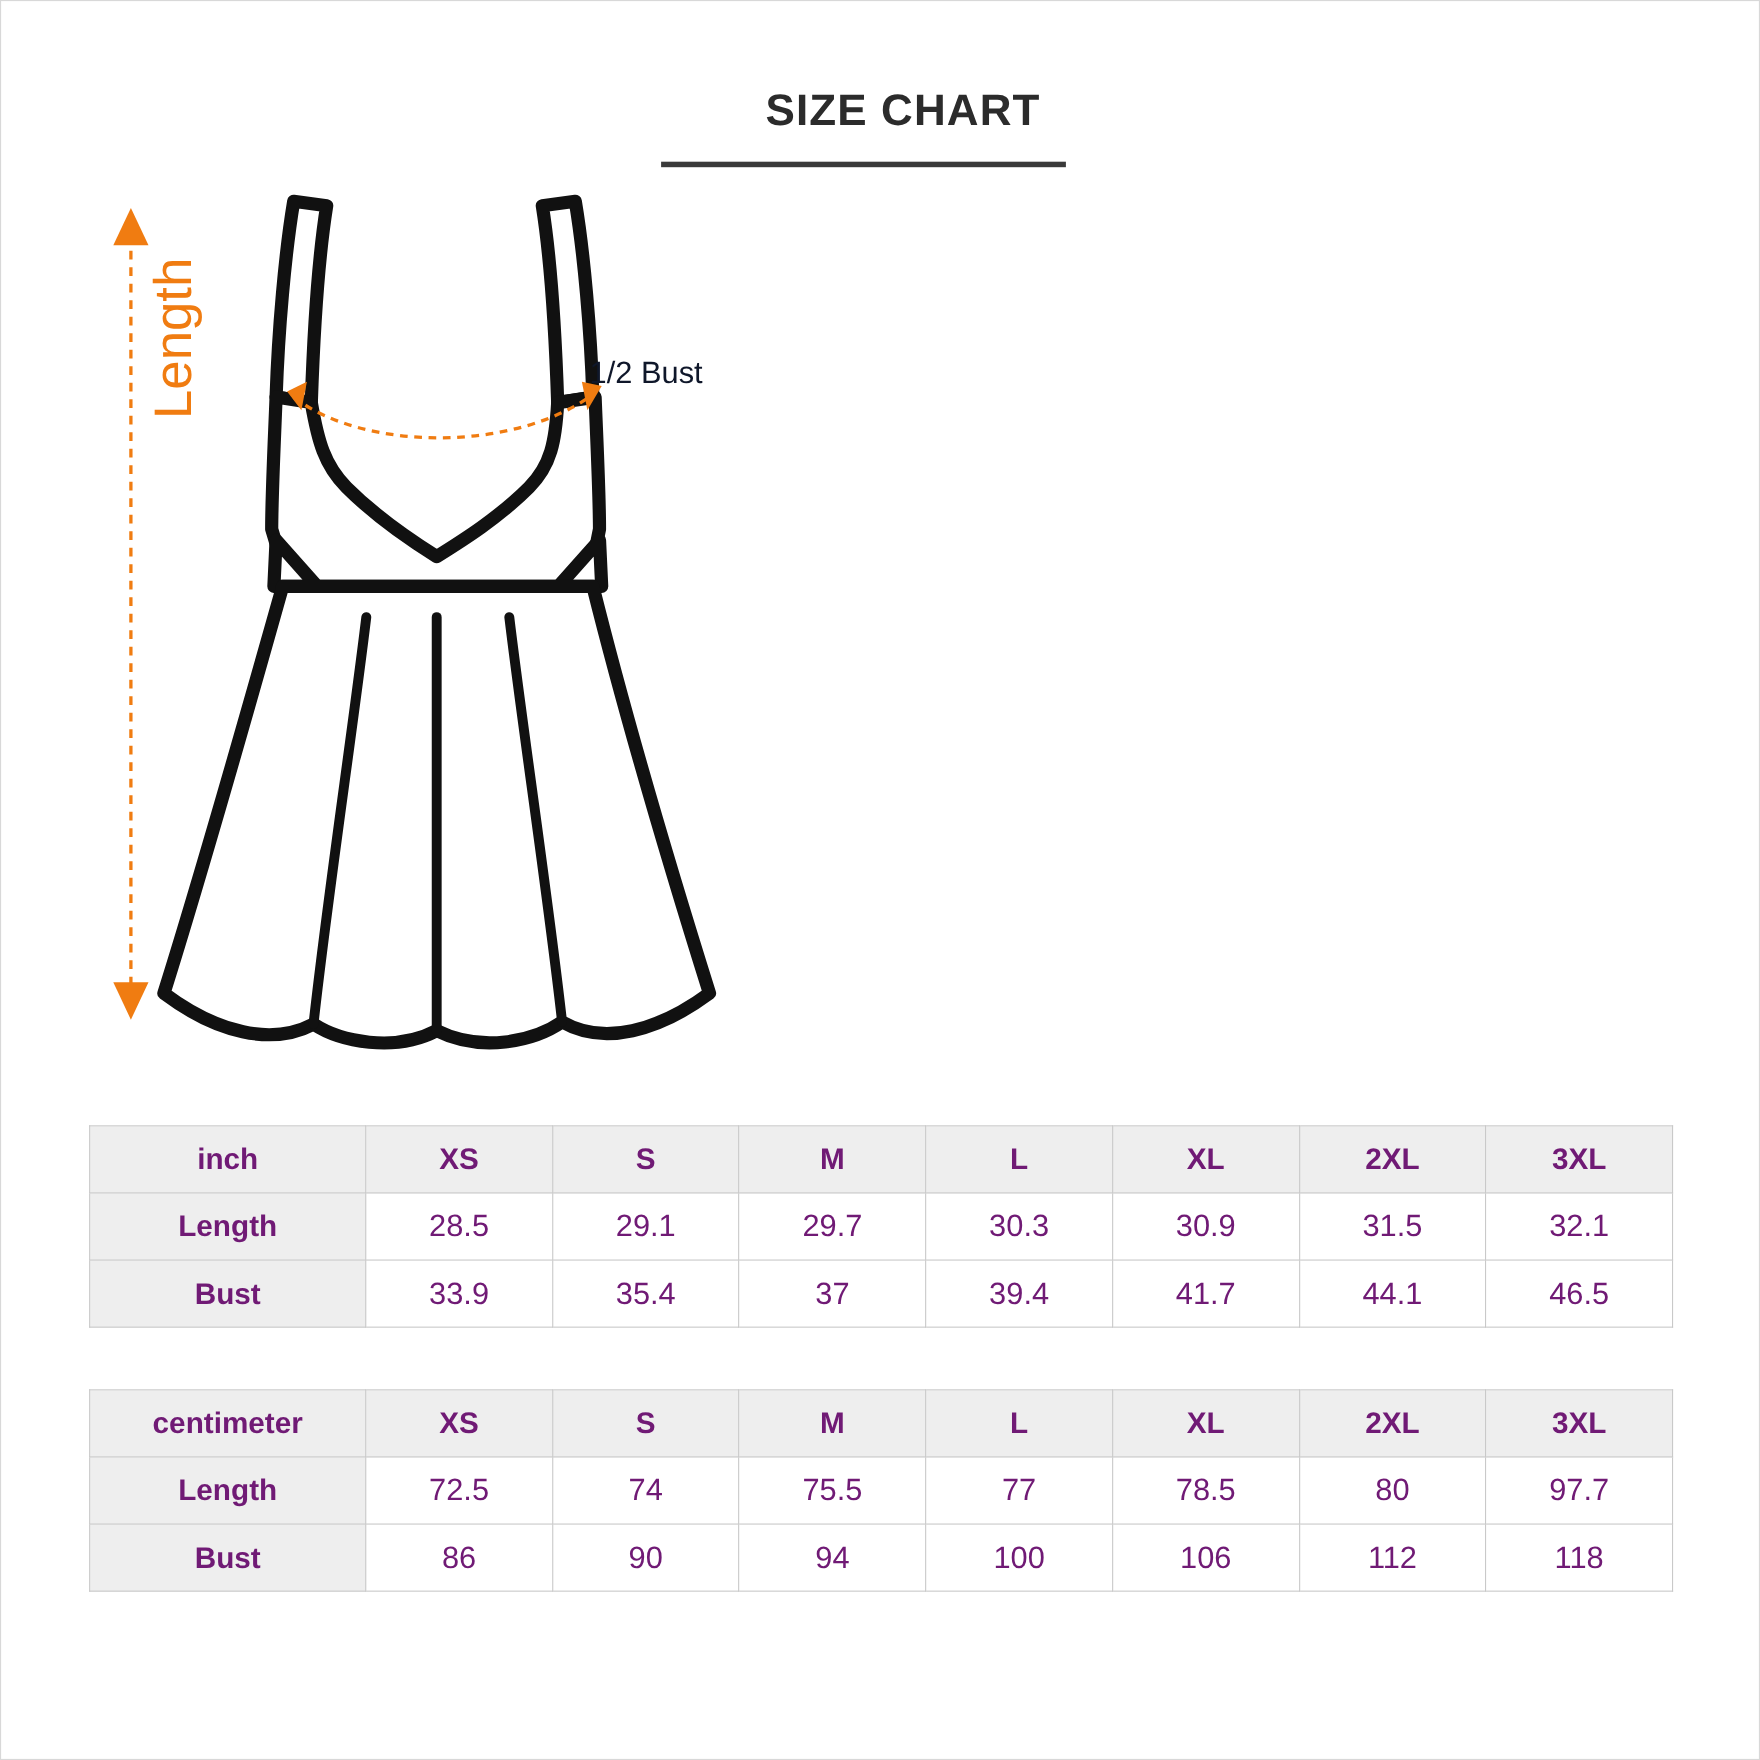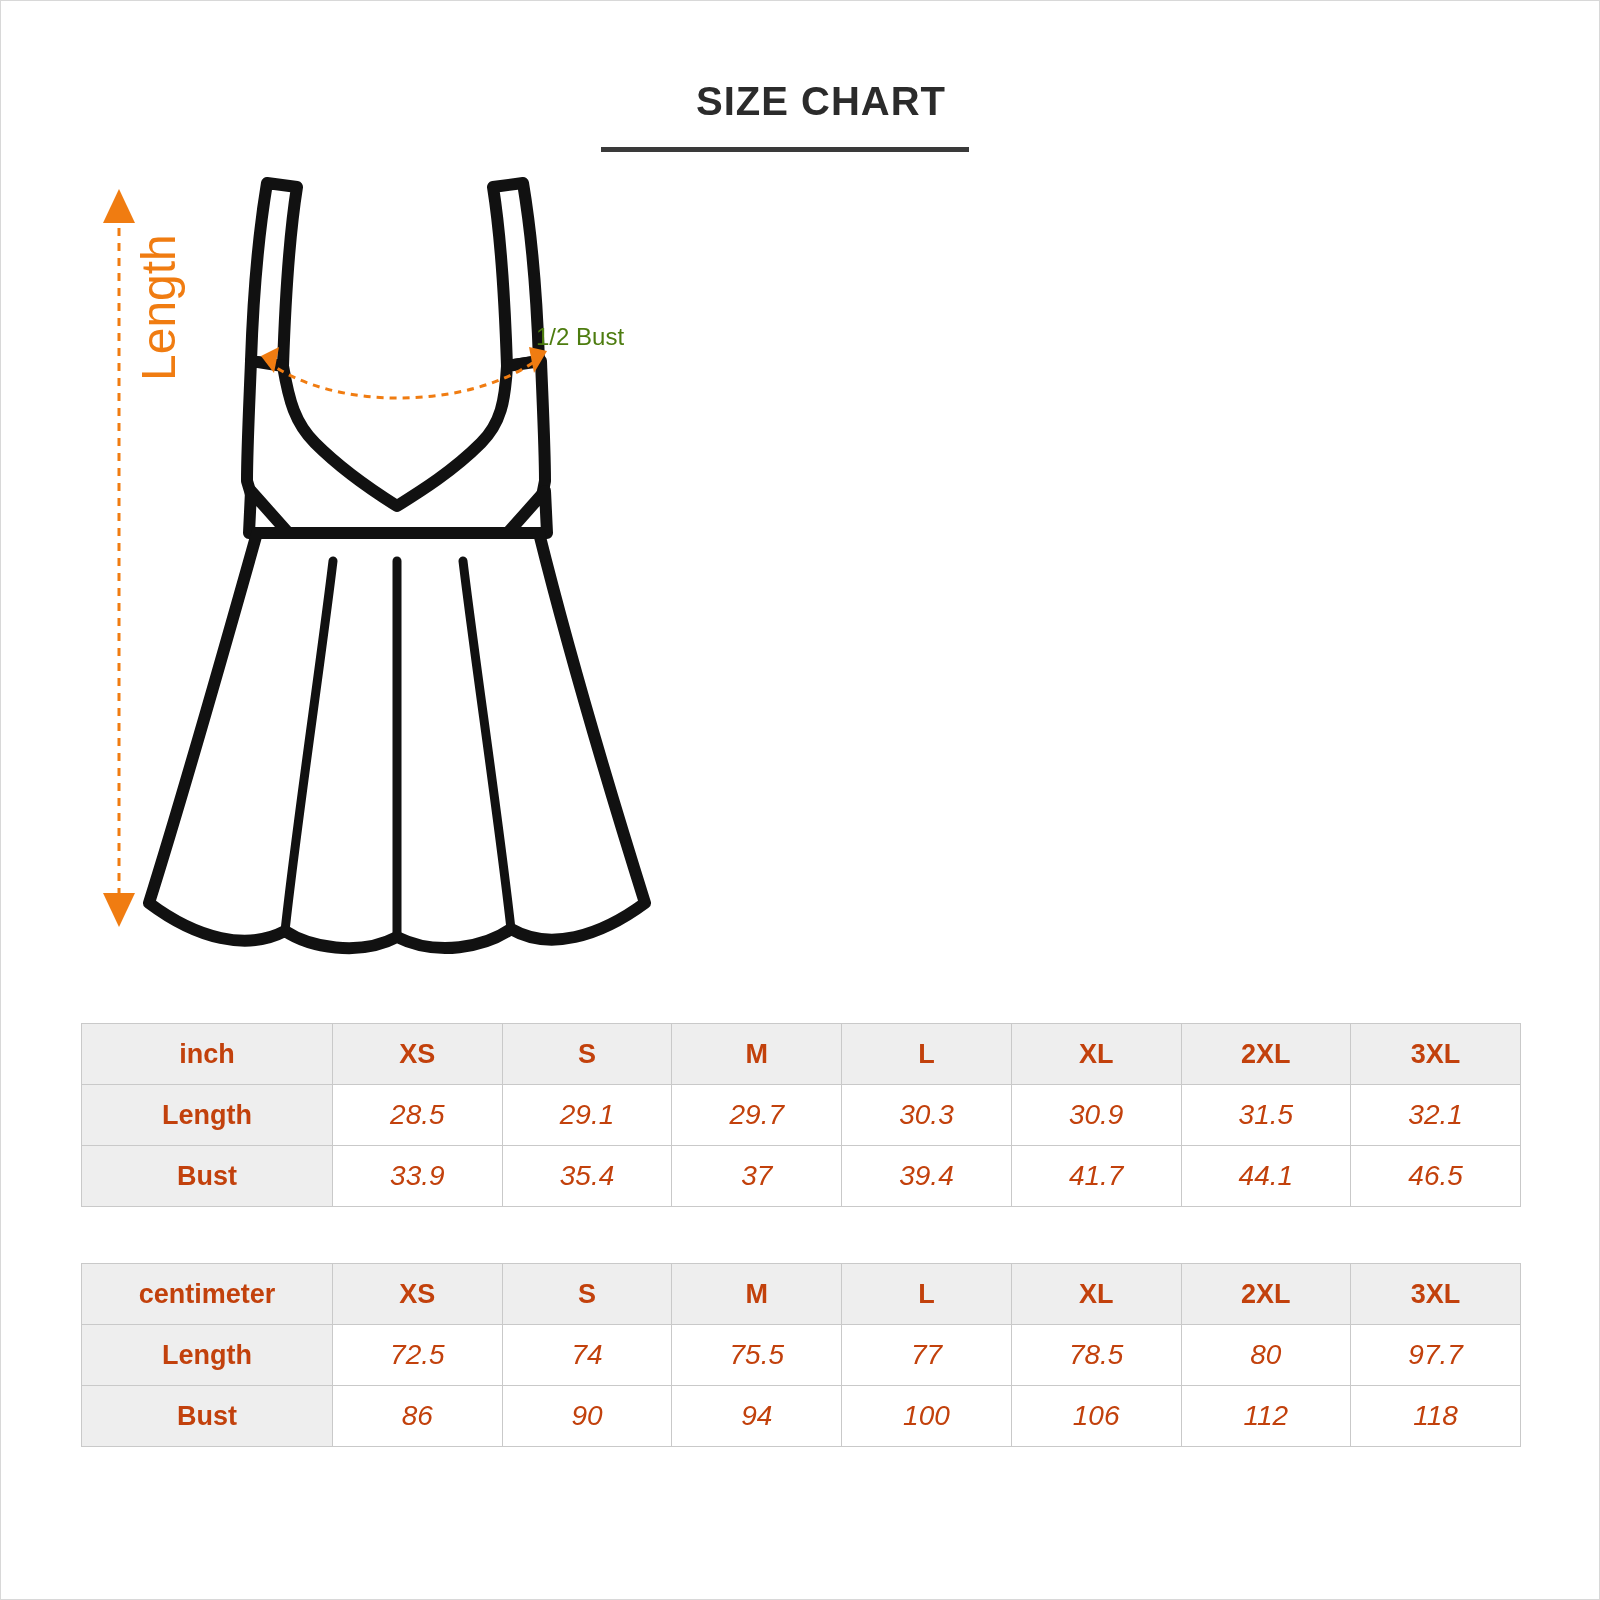--- a/index.html
+++ b/index.html
@@ -63,22 +63,22 @@
     color: #f07c11;
     font-weight: normal;
     transform: rotate(-90deg);
     transform-origin: left top;
     white-space: nowrap;
   }
   .bust-label {
     position: absolute;
     left: 535px;
     top: 322px;
-    font-size: 24px;
-    color: #4d7c0f;
+    font-size: 28px;
+    color: #0f172a;
     white-space: nowrap;
   }
 
   
   .note {
     position: absolute;
     left: 790px;
     top: 345px;
     width: 730px;
     font-size: 31px;
@@ -103,36 +103,35 @@
     border-collapse: collapse;
     width: 1440px;
     table-layout: fixed;
   }
   table.sizetable td, table.sizetable th {
     border: 1px solid #c9c9c9;
     height: 60px;
     text-align: center;
     font-size: 27px;
     font-weight: bold;
-    color: #c2410c;
+    color: #701a75;
     padding: 0;
   }
   table.sizetable .hdr-cell {
     background: #eeeeee;
     margin-top: 20px;
   }
   table.sizetable .rowlabel {
     background: #eeeeee;
     width: 250px;
   }
   table.sizetable .val {
     background: #ffffff;
     font-weight: normal;
     font-size: 28px;
-    font-style: italic;
   }
   table.sizetable tr.headrow td {
     background: #eeeeee;
   }
 </style>
 </head>
 <body>
 
 <div class="page">
 

